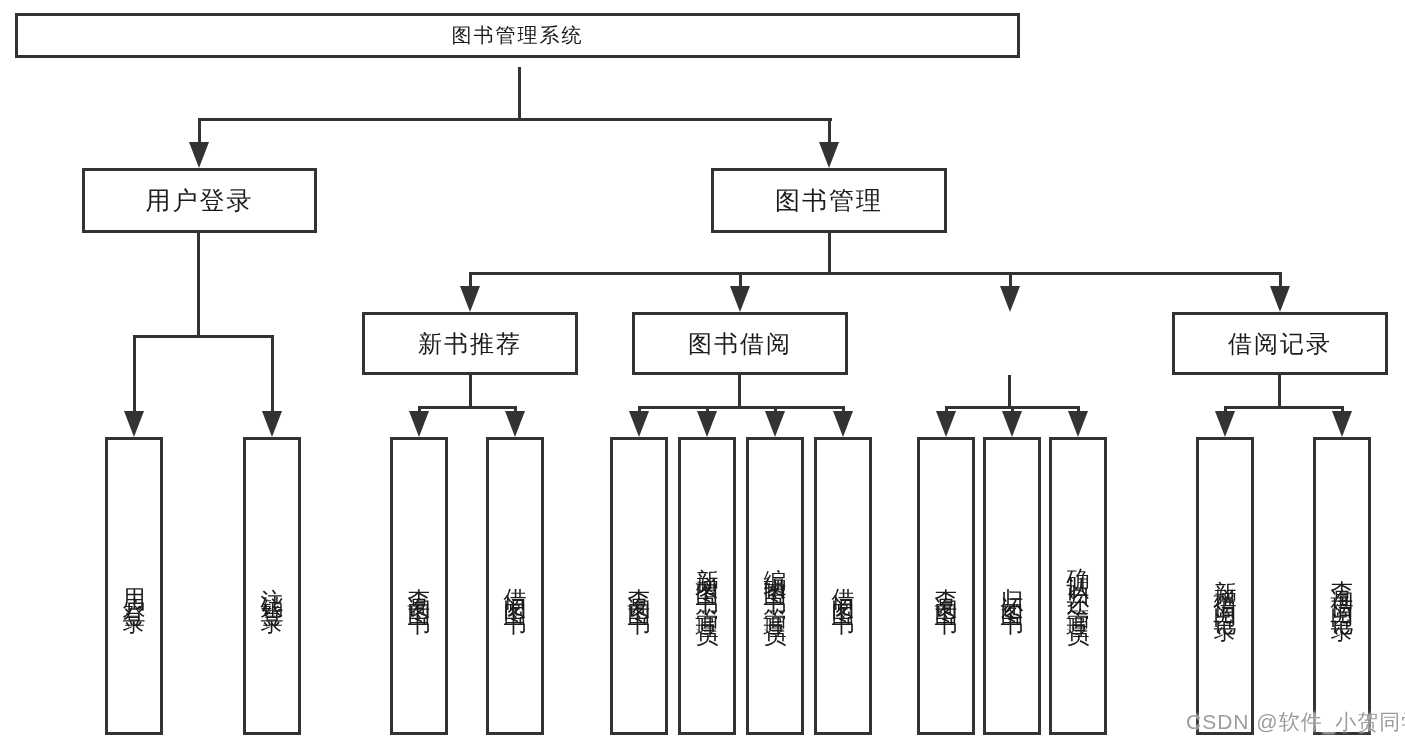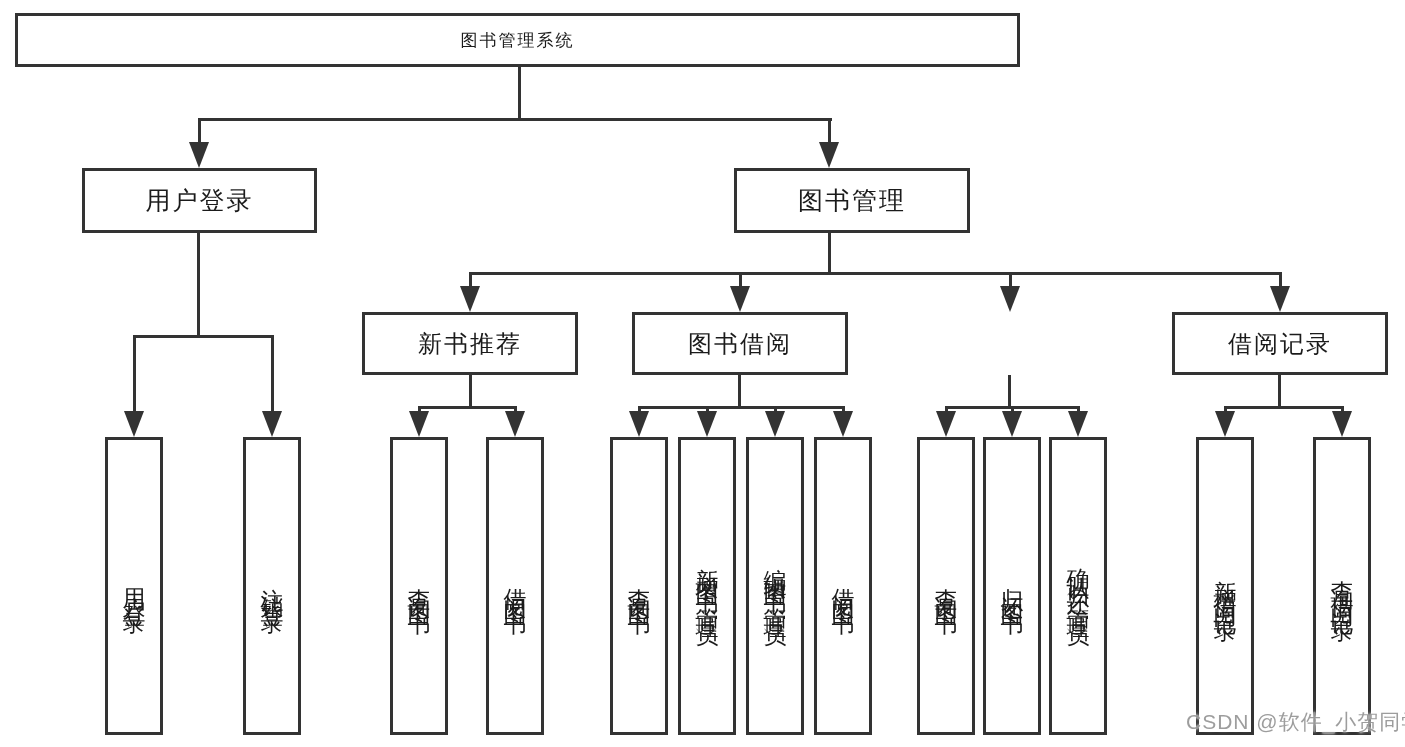--- a/index.html
+++ b/index.html
@@ -23,21 +23,21 @@
     display: flex;
     align-items: center;
     justify-content: center;
     color: #1b1b1b;
     z-index: 2;
   }
   .box .lbl {
     letter-spacing: 2px;
     white-space: nowrap;
   }
-  .root-box   { left: 15px;  top: 13px;  width: 1005px; height: 54px; font-size: 17px; font-family: Liberation Serif, serif; }
+  .root-box   { left: 15px;  top: 13px;  width: 1005px; height: 45px; font-size: 20px; font-family: Liberation Serif, serif; }
   .l2-box     { top: 168px;  height: 65px; font-size: 25px; }
   .l3-box     { top: 312px;  width: 216px; height: 63px; font-size: 24px; }
   .leaf-box   { top: 437px;  width: 58px;  height: 298px; font-size: 23px; }
   .leaf-box .vlbl {
     writing-mode: vertical-rl;
     letter-spacing: 8px;
     line-height: 1;
     white-space: nowrap;
   }
   .cline {
@@ -71,21 +71,21 @@
 
 <div id="canvas">
 
   <div class="box root-box">
     <span class="lbl">图书管理系统</span>
   </div>
 
   <div class="box l2-box" style="left:82px; width:235px;">
     <span class="lbl">用户登录</span>
   </div>
-  <div class="box l2-box" style="left:734px; width:236px;">
+  <div class="box l2-box" style="left:711px; width:236px;">
     <span class="lbl">图书管理</span>
   </div>
 
   <div class="box l3-box" style="left:632px;">
     <span class="lbl">图书借阅</span>
   </div>
   <div class="box l3-box" style="left:362px;">
     <span class="lbl">新书推荐</span>
   </div>
   <div class="box l3-box" style="left:1172px;">

